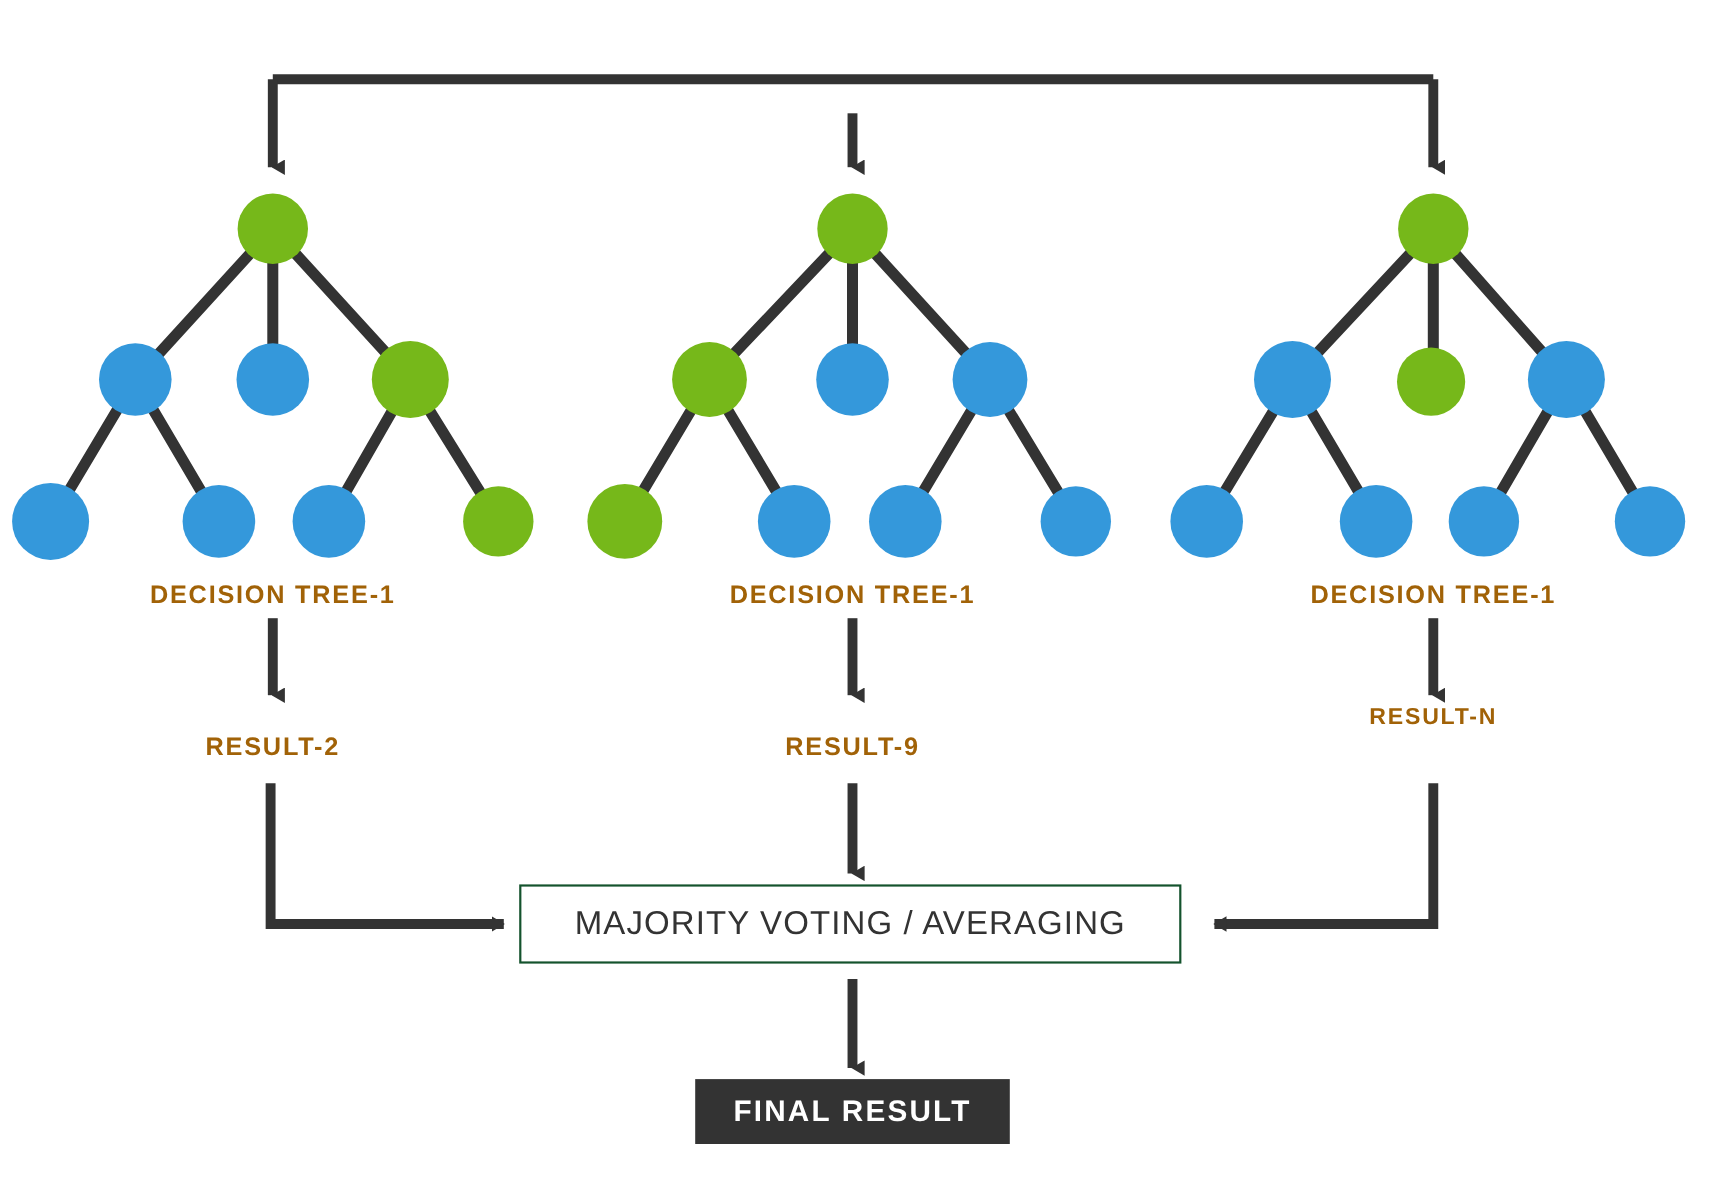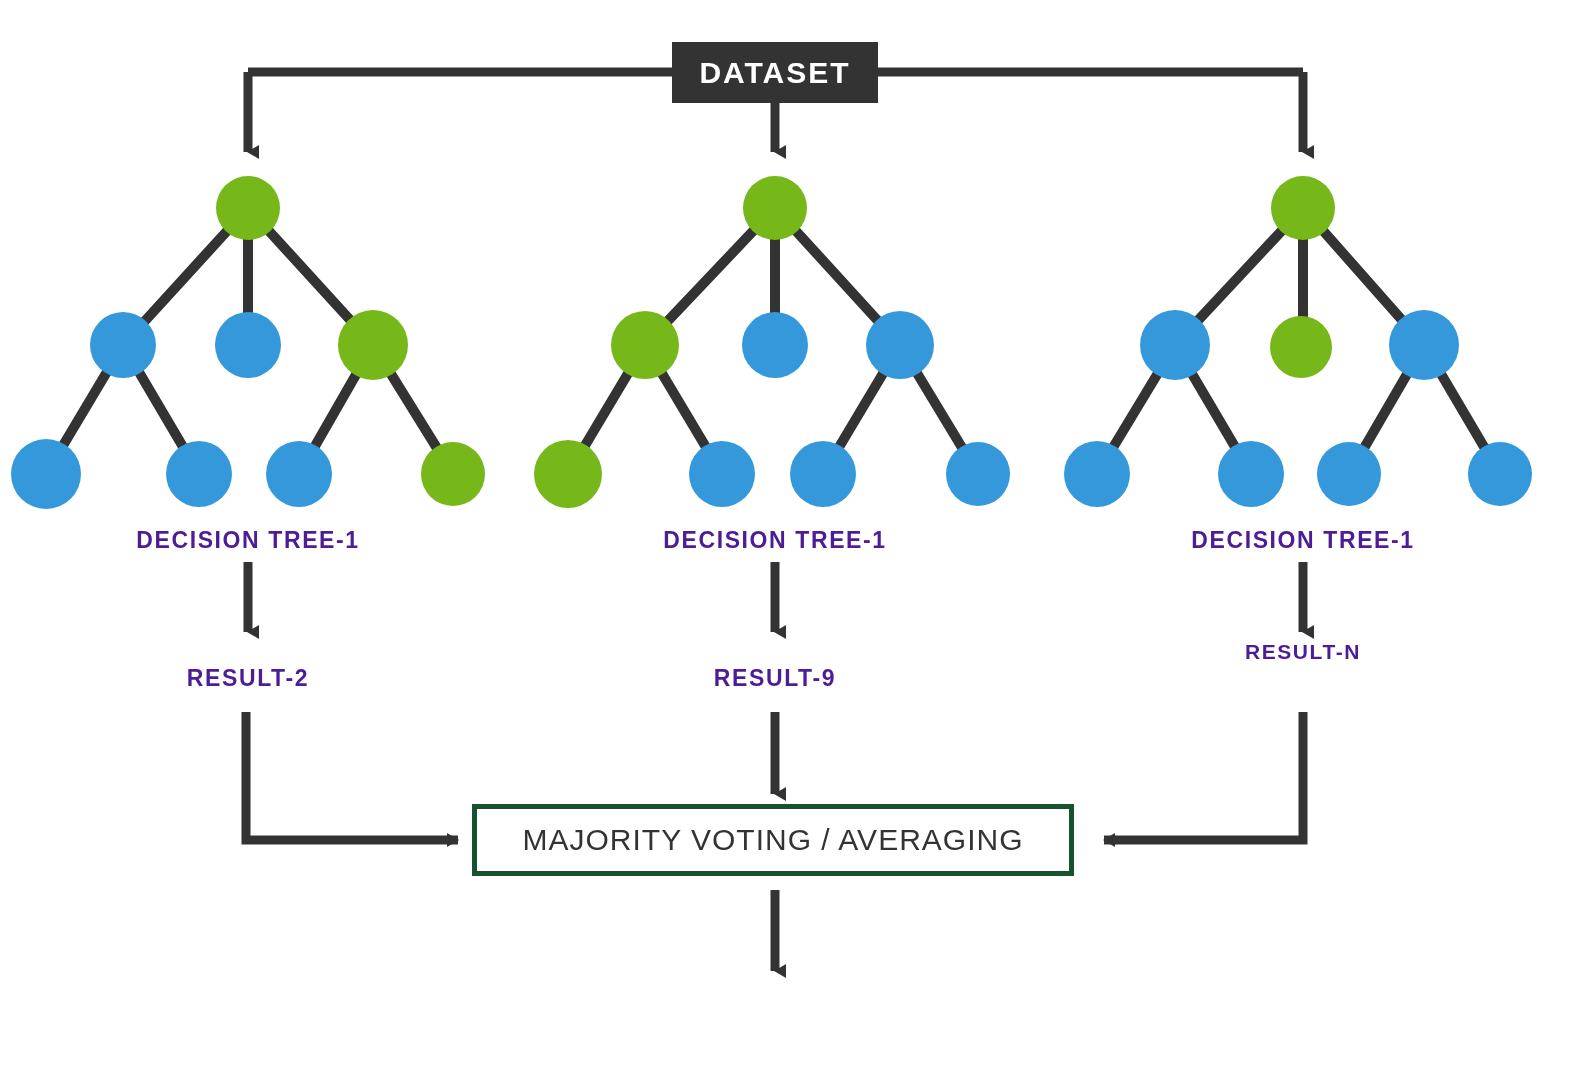--- a/index.html
+++ b/index.html
@@ -33,25 +33,25 @@
     font-weight: bold;
     letter-spacing: 2px;
   }
   .dark-box {
     background: #333333;
     color: #ffffff;
   }
   .outline-box {
     background: #ffffff;
     color: #333333;
-    border: 5px solid #14532d;
+    border: 2px solid #14532d;
   }
   .plain-label {
     position: absolute;
-    color: #4c1d95;
+    color: #a16207;
     font-weight: bold;
     text-align: center;
     letter-spacing: 1.6px;
     white-space: nowrap;
   }
 </style>
 </head>
 <body>
 
 <div id="canvas">
@@ -151,26 +151,26 @@
       <path d="M246,712 L246,840 L458,840" marker-end="url(#arrowRight)"></path>
       <path d="M775,712 L775,794" marker-end="url(#arrowDown)"></path>
       <path d="M1303,712 L1303,840 L1104,840" marker-end="url(#arrowLeft)"></path>
     </g>
 
     <g stroke="#333333" stroke-width="9" fill="none">
       <path d="M775,890 L775,971" marker-end="url(#arrowDown)"></path>
     </g>
   </svg>
 
-  <div class="box-label dark-box" style="left:672px; top:42px; width:206px; height:61px; font-size:30px;">DATASET</div>
 
   <div class="plain-label" style="left:98px; top:527px; width:300px; font-size:23px;">DECISION TREE-1</div>
   <div class="plain-label" style="left:625px; top:527px; width:300px; font-size:23px;">DECISION TREE-1</div>
   <div class="plain-label" style="left:1153px; top:527px; width:300px; font-size:23px;">DECISION TREE-1</div>
 
   <div class="plain-label" style="left:148px; top:665px; width:200px; font-size:23px;">RESULT-2</div>
   <div class="plain-label" style="left:675px; top:665px; width:200px; font-size:23px;">RESULT-9</div>
   <div class="plain-label" style="left:1203px; top:640px; width:200px; font-size:21px;">RESULT-N</div>
 
   <div class="box-label outline-box" style="left:472px; top:804px; width:602px; height:72px; font-size:30px; font-weight:normal; letter-spacing:1px;">MAJORITY VOTING / AVERAGING</div>
 
+  <div class="box-label dark-box" style="left:632px; top:981px; width:286px; height:59px; font-size:27px;">FINAL RESULT</div>
 
 </div>
 
 </body></html>

